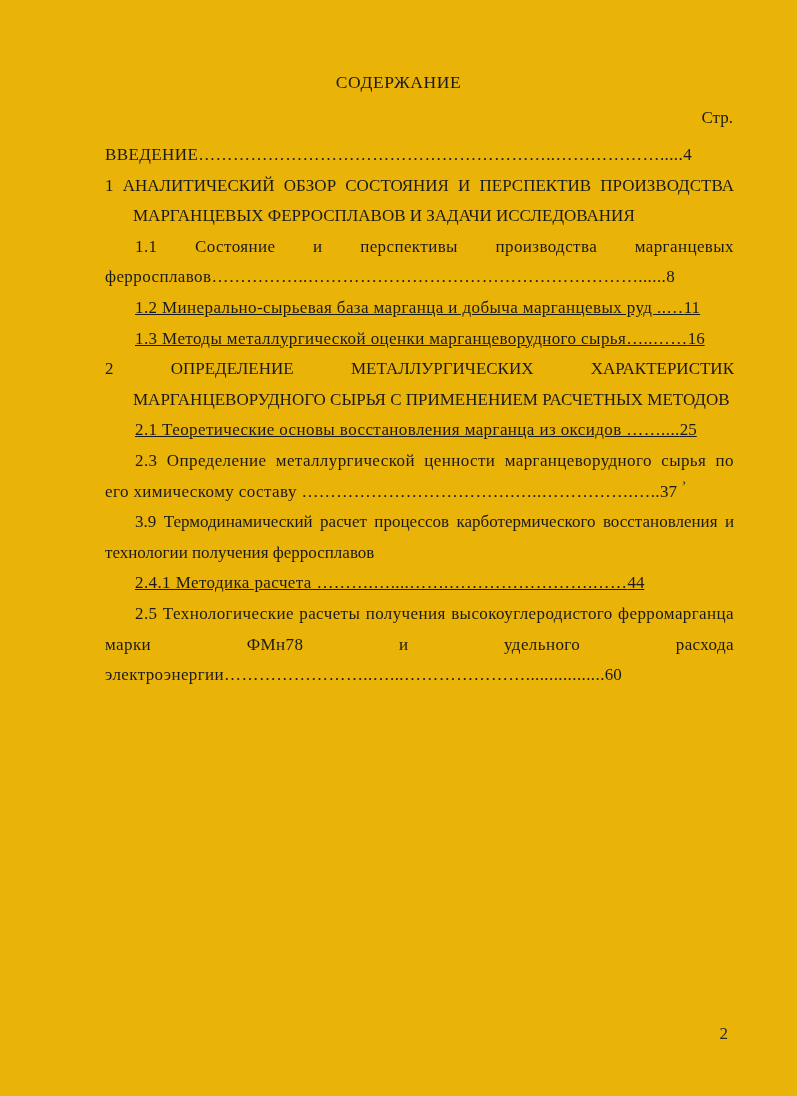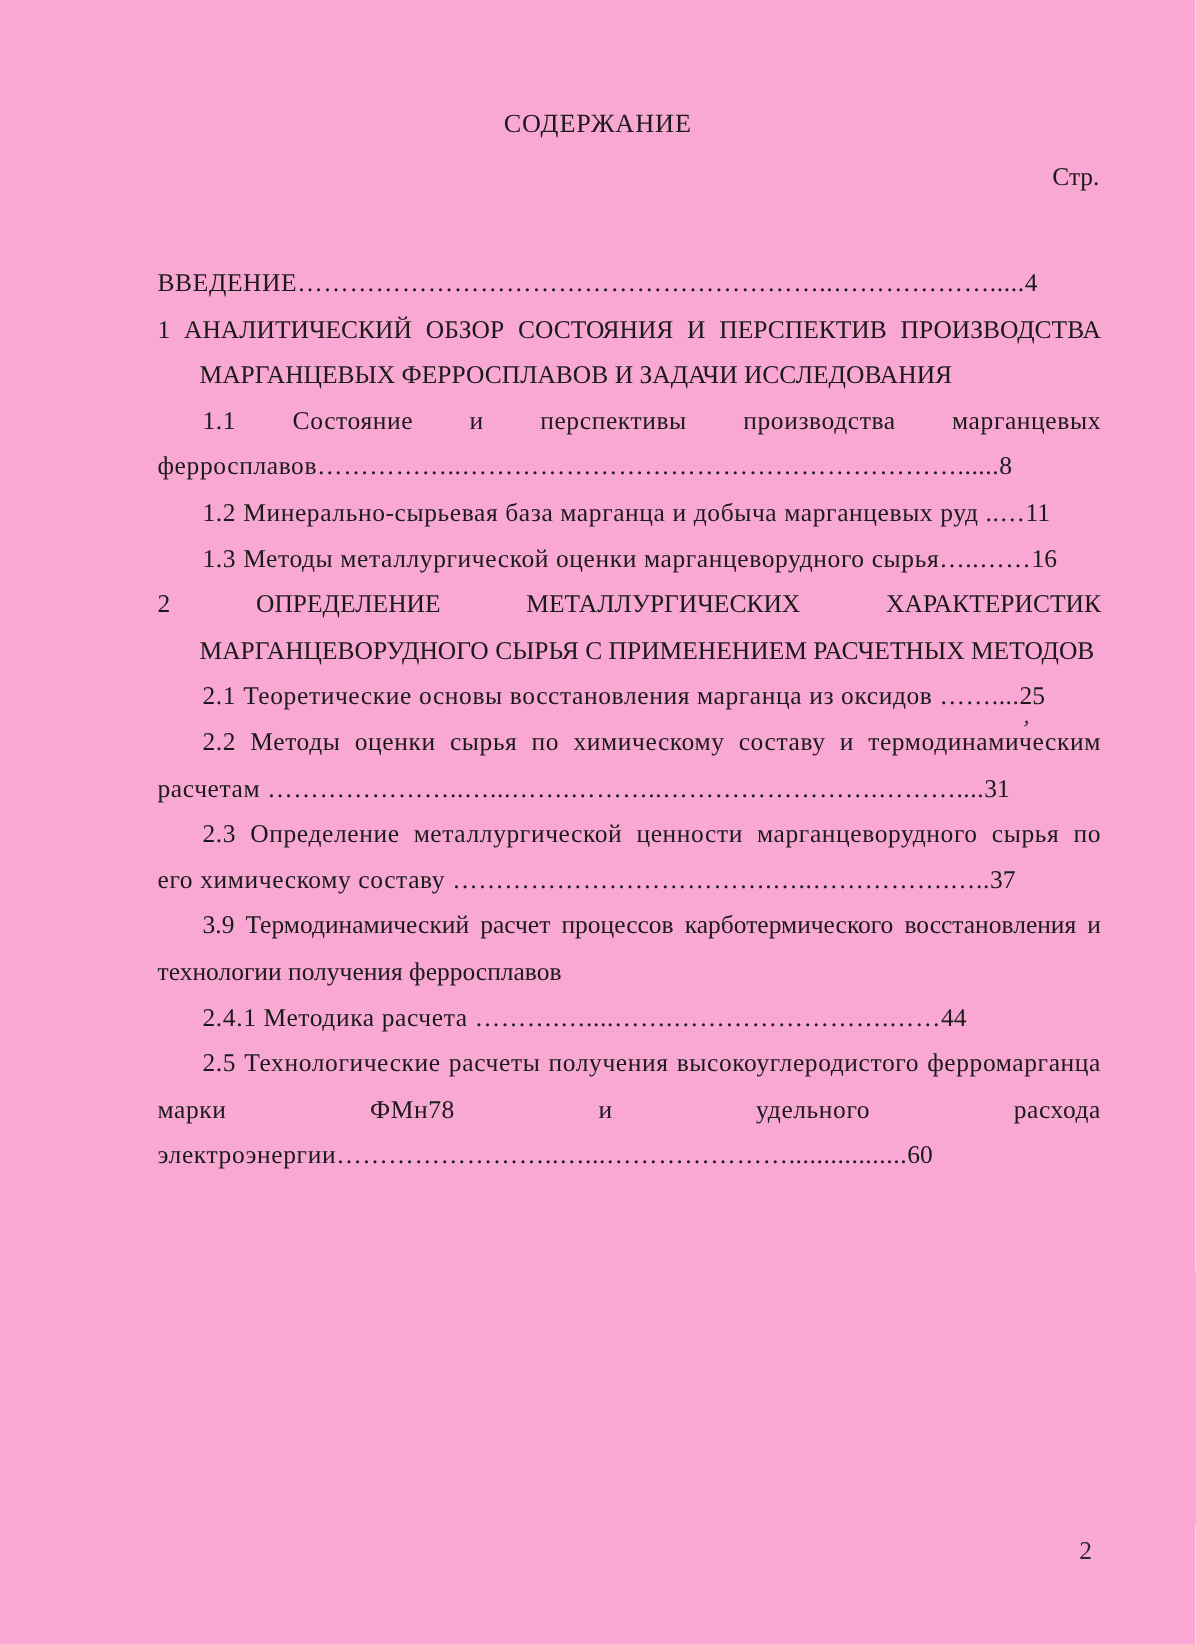--- a/index.html
+++ b/index.html
@@ -4,21 +4,21 @@
 <style>
   html, body {
     margin: 0;
     padding: 0;
     background: #ffffff;
   }
   .page {
     position: relative;
     width: 797px;
     height: 1096px;
-    background: #f9a8d4;
+    background: #eab308;
     margin: 0 auto;
     overflow: hidden;
     font-family: "Liberation Serif", "DejaVu Serif", serif;
     color: #111111;
   }
 
   
   .doc-title {
     position: absolute;
     top: 72px;
@@ -41,37 +41,36 @@
   }
 
   
   .toc {
     position: absolute;
     top: 140px;
     left: 105px;
     width: 629px;
     font-size: 17px;
     line-height: 30.6px;
-    margin-top: 34px;
   }
 
   .entry {
     margin: 0;
     text-align: justify;
     text-justify: inter-word;
     color: #1a1a1a;
   }
   
   .entry.just-all { text-align-last: justify; }
   .entry.just-all.last-left { text-align-last: left; }
 
   
   .ind-hang1 { padding-left: 28px; text-indent: -28px; }   
   .ind-hang2 { padding-left: 0; text-indent: 30px; }        
-  .ind-sub   { padding-left: 30px; text-indent: 0; }        
+  .ind-sub   { padding-left: 30px; text-indent: 0; text-decoration: underline; }        
   .ind-deep  { padding-left: 90px; text-indent: -60px; }    
 
   .leader { letter-spacing: 0.4px; }
   .pg { white-space: nowrap; }
 
   
   .scan-mark {
     position: absolute;
     left: 681px;
     top: 478px;
@@ -122,23 +121,20 @@
 
 
     <p class="entry ind-hang1 just-all last-left">
       <span>2 ОПРЕДЕЛЕНИЕ МЕТАЛЛУРГИЧЕСКИХ ХАРАКТЕРИСТИК МАРГАНЦЕВОРУДНОГО СЫРЬЯ С ПРИМЕНЕНИЕМ РАСЧЕТНЫХ МЕТОДОВ</span>
     </p>
 
     <p class="entry ind-sub">
       <span class="leader">2.1 Теоретические основы восстановления марганца из оксидов ……....</span><span class="pg">25</span>
     </p>
 
-    <p class="entry ind-hang2">
-      <span class="leader">2.2 Методы оценки сырья по химическому составу и термодинамическим расчетам …………………..…...…….………..…………………….………....</span><span class="pg">31</span>
-    </p>
 
     <p class="entry ind-hang2">
       <span class="leader">2.3 Определение металлургической ценности марганцеворудного сырья по его химическому составу ……………………………….…..…………….…..</span><span class="pg">37</span>
     </p>
 
     <p class="entry ind-hang2 just-all last-left">
       <span>3.9 Термодинамический расчет процессов карботермического восстановления и технологии получения ферросплавов</span>
     </p>
 
     <p class="entry ind-sub">

